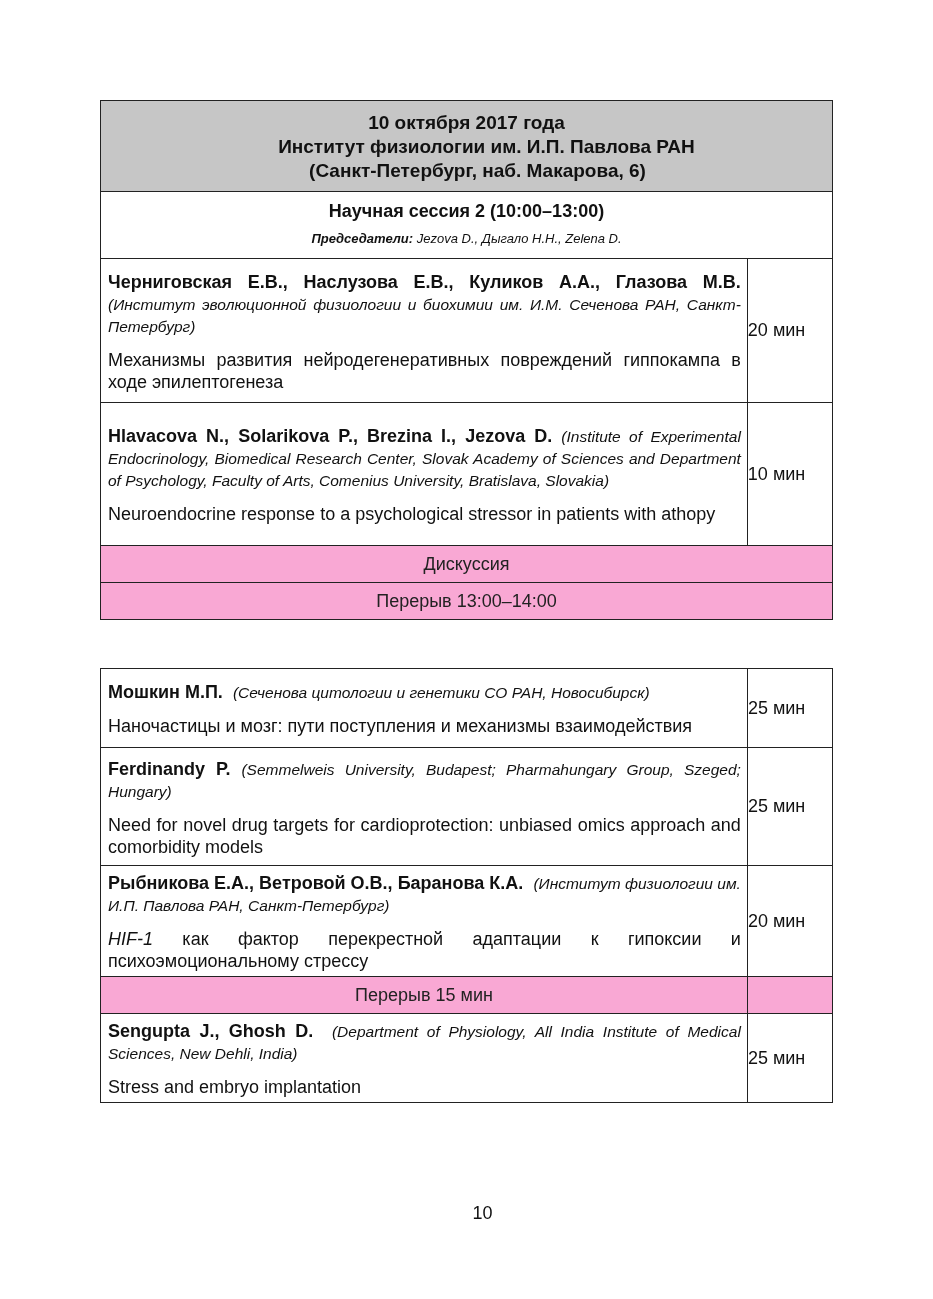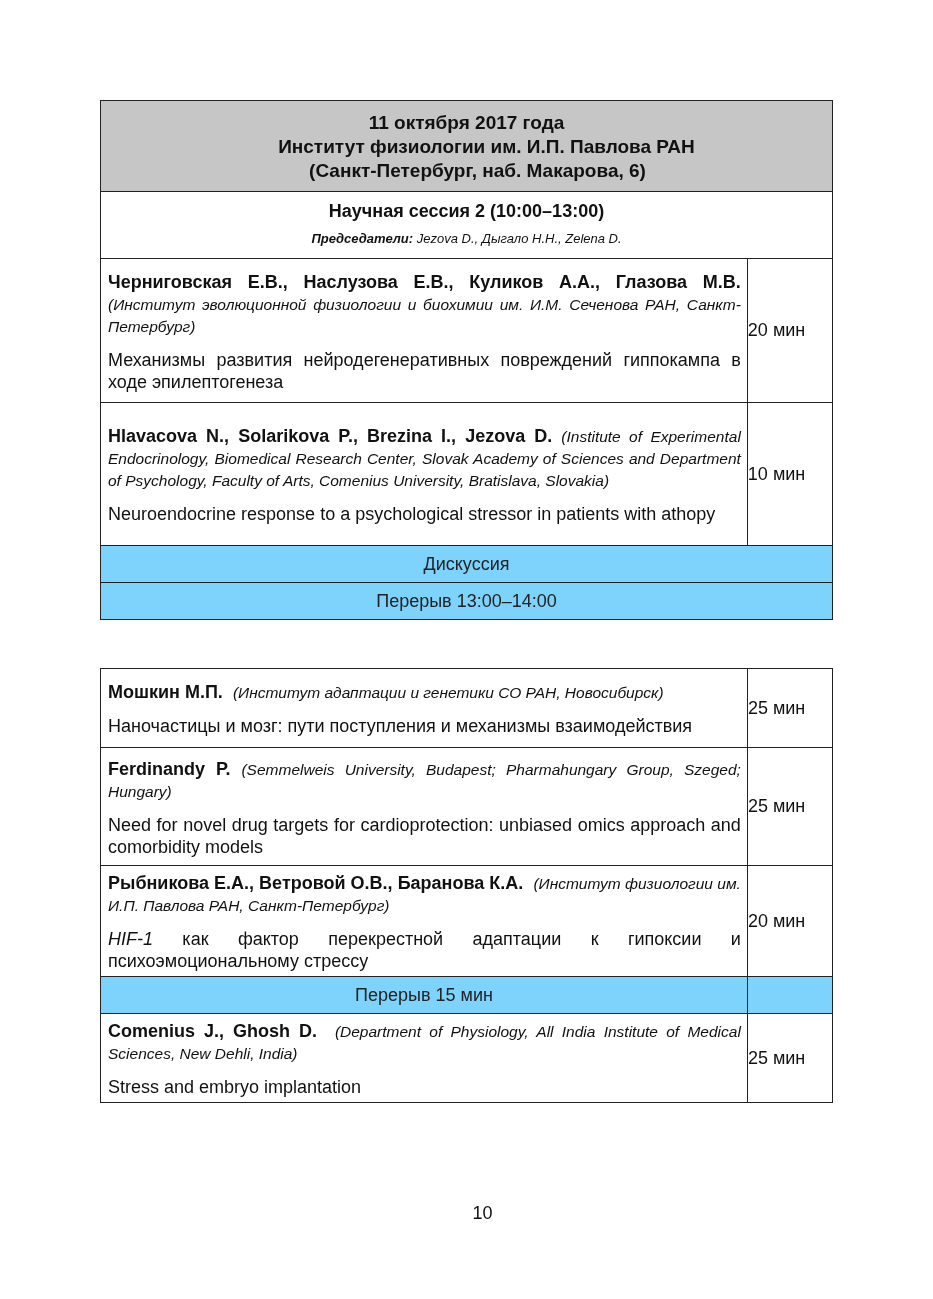--- a/index.html
+++ b/index.html
@@ -14,35 +14,35 @@
   .hdr .l3 { display:block; padding-left:22px; }
   .sess { text-align:center; padding:6px 0 4px; }
   .sess .t { display:block; font-weight:bold; font-size:18px; line-height:26px; }
   .sess .c { display:block; font-style:italic; font-size:13px; line-height:30px; }
   .sess .c b { font-weight:bold; }
   .talk { padding:6px 6px 4px 7px; font-size:18px; line-height:22px; text-align:justify; }
   .talk .auth { font-weight:bold; }
   .talk .aff { font-style:italic; font-size:15.5px; line-height:21px; }
   .talk .title { display:block; margin-top:12px; }
   .time { text-align:left; font-size:18px; }
-  .gray { background:#7dd3fc; text-align:center; font-size:18px; color:#222; height:36px; }
+  .gray { background:#f9a8d4; text-align:center; font-size:18px; color:#222; height:36px; }
   .pagenum { position:absolute; left:16px; width:933px; top:1203px; text-align:center; font-size:18px; }
 </style>
 </head>
 <body>
 
 <table style="top:100px;">
   <colgroup>
       <col class="col-main">
       <col class="col-time">
     </colgroup>
   <tbody>
       <tr>
     <td colspan="2" class="hdr">
-      <span class="l1">11 октября 2017 года</span>
+      <span class="l1">10 октября 2017 года</span>
       <span class="l2">Институт физиологии им. И.П. Павлова РАН</span>
       <span class="l3">(Санкт-Петербург, наб. Макарова, 6)</span>
     </td>
   </tr>
   <tr>
     <td colspan="2" class="sess" style="height:52px;">
       <span class="t">Научная сессия  2 (10:00–13:00)</span>
       <span class="c"><b>Председатели:</b><span> Jezova D., Дыгало Н.Н., Zelena D.</span></span>
     </td>
   </tr>
@@ -73,21 +73,21 @@
 
 <table style="top:668px;">
   <colgroup>
       <col class="col-main">
       <col class="col-time">
     </colgroup>
   <tbody>
   <tr style="height:79px;">
     <td class="talk">
       <span class="auth">Мошкин М.П.</span>&nbsp;
-      <span class="aff">(Институт адаптации и генетики СО РАН, Новосибирск)</span>
+      <span class="aff">(Сеченова цитологии и генетики СО РАН, Новосибирск)</span>
       <span class="title">Наночастицы и мозг: пути поступления и механизмы взаимодействия</span>
     </td>
     <td class="time">25 мин</td>
   </tr>
   <tr style="height:118px;">
     <td class="talk">
       <span class="auth">Ferdinandy P.</span>
       <span class="aff">(Semmelweis University, Budapest; Pharmahungary Group, Szeged; Hungary)</span>
       <span class="title">Need for novel drug targets for cardioprotection: unbiased omics approach and comorbidity models</span>
     </td>
@@ -100,21 +100,21 @@
       <span class="title"><i>HIF-1</i><span> как фактор перекрестной адаптации к гипоксии и психоэмоциональному стрессу</span></span>
     </td>
     <td class="time">20 мин</td>
   </tr>
   <tr>
     <td class="gray" style="height:32px;margin-left:16px;">Перерыв 15 мин</td>
     <td class="gray"></td>
   </tr>
   <tr style="height:78px;">
     <td class="talk">
-      <span class="auth">Comenius J., Ghosh D.</span>&nbsp;
+      <span class="auth">Sengupta J., Ghosh D.</span>&nbsp;
       <span class="aff">(Department of Physiology, All India Institute of Medical Sciences, New Dehli, India)</span>
       <span class="title">Stress and embryo implantation</span>
     </td>
     <td class="time">25 мин</td>
   </tr>
 </tbody>
   </table>
 
 <div class="pagenum">10</div>
 

